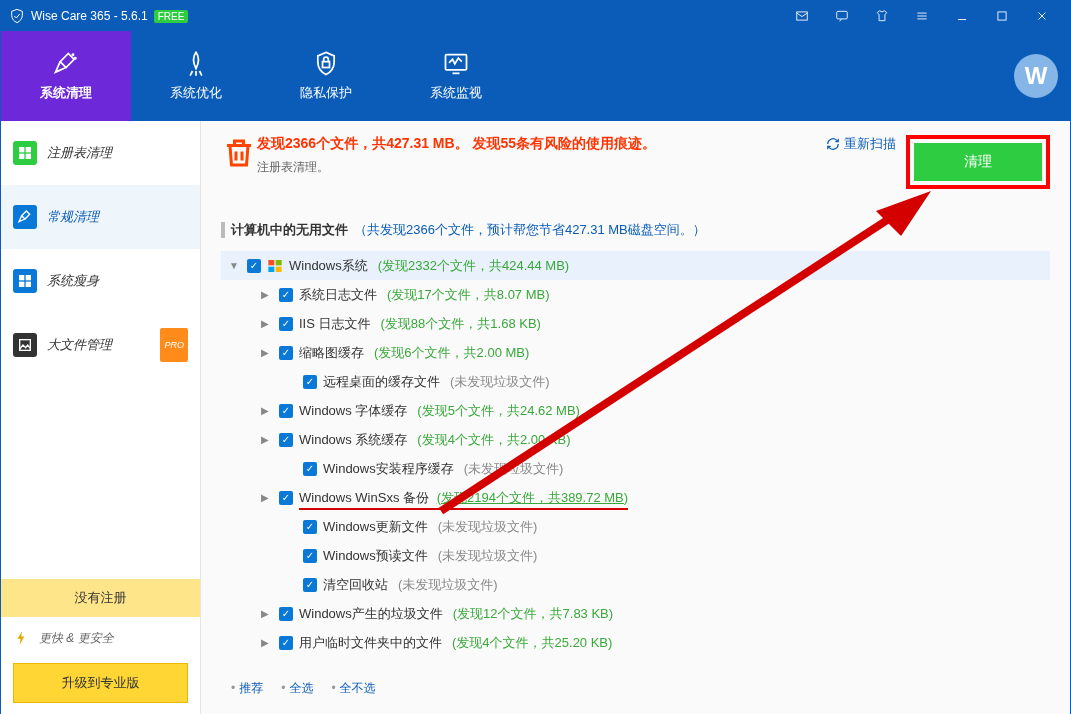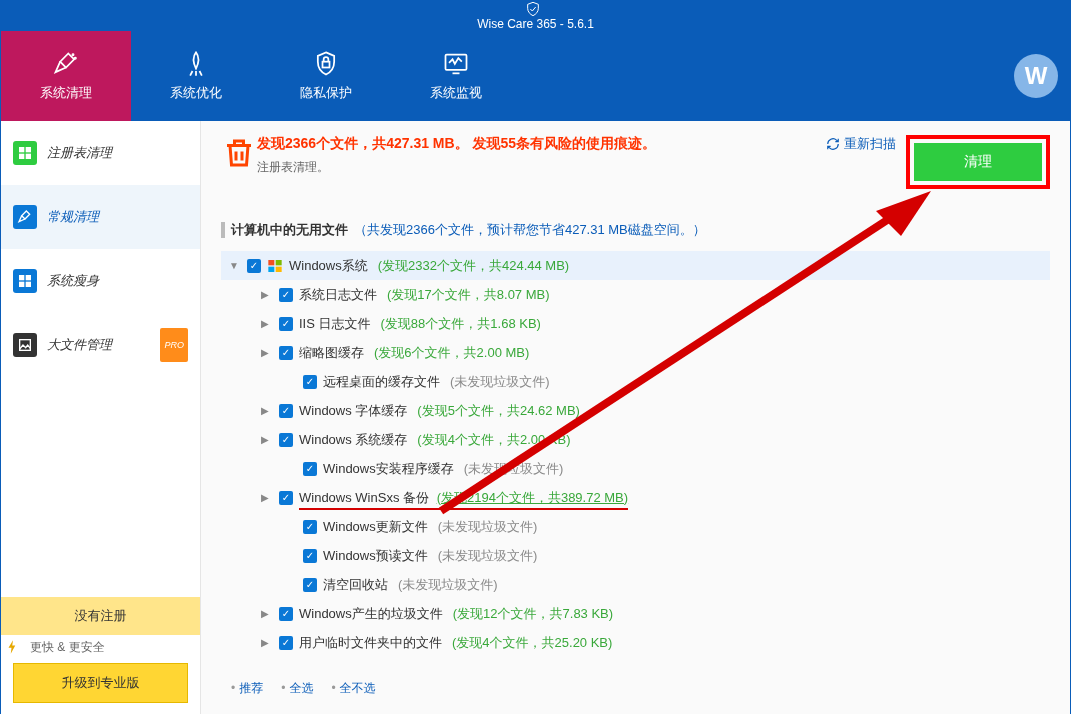--- a/index.html
+++ b/index.html
@@ -1,48 +1,48 @@
 <!DOCTYPE html>
 <html><head>
 <meta charset="utf-8">
 <style>
 * { margin: 0; padding: 0; box-sizing: border-box; font-family: "Microsoft YaHei", Arial, sans-serif; }
 body { background: #f0f0f0; width: 1071px; height: 714px; overflow: hidden; }
 .window { width: 1071px; height: 714px; background: #fff; border: 1px solid #0a5cb8; position: relative; }
 
 
-.titlebar { height: 30px; background: #0a5cb8; display: flex; align-items: center; padding: 0 8px; color: #fff; font-size: 12px; flex-direction: column; }
+.titlebar { height: 30px; background: #0a5cb8; display: flex; align-items: center; padding: 0 8px; color: #fff; font-size: 12px; }
 .titlebar .shield { width: 16px; height: 16px; margin-right: 6px; display: flex; align-items: center; justify-content: center; }
 .titlebar .title { flex: 0 0 auto; }
 .titlebar .free-badge { background: #2ecc40; color: #fff; font-size: 10px; padding: 1px 4px; margin-left: 6px; border-radius: 2px; }
 .titlebar .spacer { flex: 1; }
 .titlebar .winbtn { width: 40px; height: 30px; display: flex; align-items: center; justify-content: center; color: #fff; cursor: pointer; }
 .titlebar .winbtn svg { width: 14px; height: 14px; stroke: #fff; fill: none; stroke-width: 1.5; }
 
 
 .toolbar { height: 90px; background: #0a5cb8; display: flex; align-items: stretch; position: relative; }
 .toolbar .tab { width: 130px; display: flex; flex-direction: column; align-items: center; justify-content: center; color: #fff; font-size: 13px; cursor: pointer; gap: 6px; }
-.toolbar .tab.active { background: #be185d; }
+.toolbar .tab.active { background: #6d28d9; font-weight: bold; }
 .toolbar .tab svg { width: 28px; height: 28px; }
 .toolbar .avatar { position: absolute; right: 12px; top: 50%; transform: translateY(-50%); width: 44px; height: 44px; border-radius: 50%; background: #86b6e8; display: flex; align-items: center; justify-content: center; color: #fff; font-size: 24px; font-weight: bold; }
 
 
 .main { display: flex; height: calc(714px - 30px - 90px); }
 
 
 .sidebar { width: 200px; background: #fff; display: flex; flex-direction: column; border-right: 1px solid #e5e5e5; }
 .side-items { flex: 1; }
 .side-item { height: 64px; display: flex; align-items: center; padding: 0 12px; font-size: 13px; color: #333; cursor: pointer; gap: 10px; font-style: italic; }
 .side-item.active { background: #eef5fb; color: #0a5cb8; }
 .side-icon { width: 24px; height: 24px; border-radius: 3px; display: flex; align-items: center; justify-content: center; }
 .side-icon svg { width: 16px; height: 16px; }
 .pro-badge { background: #ff8c1a; color: #fff; font-size: 9px; padding: 12px 4px; border-radius: 2px; margin-left: auto; }
 .side-bottom { }
 .reg-banner { background: #ffe58a; text-align: center; padding: 10px 0; font-size: 13px; color: #333; }
-.faster { display: flex; align-items: center; gap: 8px; padding: 3px; font-size: 12px; color: #666; }
+.faster { display: flex; align-items: center; gap: 8px; padding: 12px; font-size: 12px; color: #666; font-style: italic; }
 .faster svg { width: 18px; height: 18px; }
 .upgrade-btn { background: #ffd633; border: 1px solid #e6b800; text-align: center; padding: 10px; font-size: 13px; color: #333; margin: 4px 12px 12px; cursor: pointer; }
 
 
 .content { flex: 1; background: #fafafa; padding: 14px 20px; overflow: hidden; display: flex; flex-direction: column; }
 .summary-row { display: flex; align-items: flex-start; padding-bottom: 12px; position: relative; }
 .trash-icon { width: 36px; height: 36px; }
 .summary-text { flex: 1; }
 .summary-main { color: #ff3300; font-size: 14px; font-weight: bold; }
 .summary-sub { color: #666; font-size: 12px; margin-top: 6px; }

